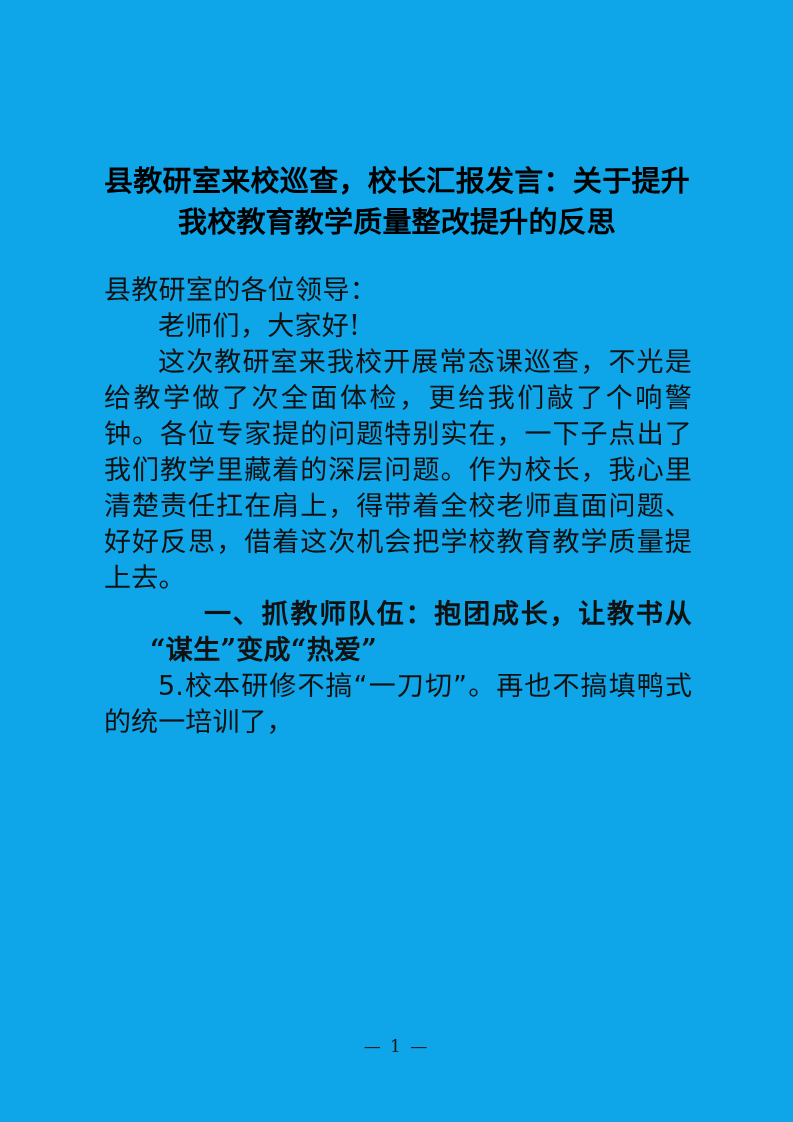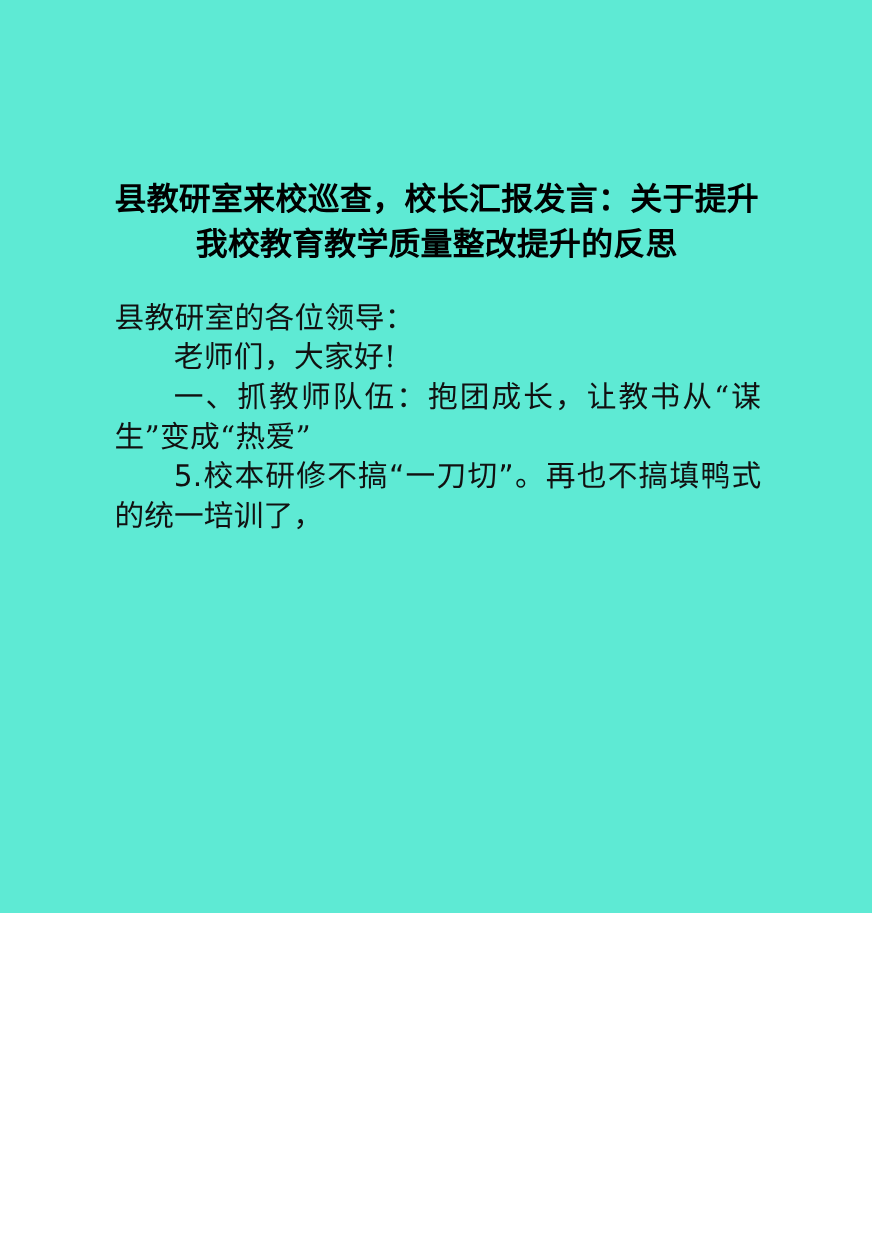--- a/index.html
+++ b/index.html
@@ -5,23 +5,23 @@
 <style>
   html, body {
     margin: 0;
     padding: 0;
     background: #ffffff;
   }
 
   .page {
     position: relative;
     width: 793px;
-    height: 830px;
+    height: 1122px;
     margin: 0 auto;
-    background: #5eead4;
+    background: #0ea5e9;
     overflow: hidden;
     box-sizing: border-box;
     -webkit-font-smoothing: antialiased;
   }
 
   
   .doc-title {
     position: absolute;
     left: 104px;
     top: 142px;
@@ -59,21 +59,22 @@
 
   .para.indent {
     text-indent: 2em;
   }
 
   .para.flush {
     text-indent: 0;
   }
 
   .para.bold {
-    font-weight: 400;
+    font-weight: 700;
+    margin-left: 46px;
   }
 
   .para.songti {
     font-family: "DejaVu Sans", "Liberation Sans", sans-serif;
     letter-spacing: 0.1px;
   }
 
   
   .page-footer {
     position: absolute;
@@ -94,20 +95,21 @@
 <div class="page">
 
   <h1 class="doc-title">县教研室来校巡查，校长汇报发言：关于提升我校教育教学质量整改提升的反思</h1>
 
   <div class="body-area">
 
     <p class="para flush">县教研室的各位领导：</p>
 
     <p class="para indent">老师们，大家好!</p>
 
+    <p class="para indent">这次教研室来我校开展常态课巡查，不光是给教学做了次全面体检，更给我们敲了个响警钟。各位专家提的问题特别实在，一下子点出了我们教学里藏着的深层问题。作为校长，我心里清楚责任扛在肩上，得带着全校老师直面问题、好好反思，借着这次机会把学校教育教学质量提上去。</p>
 
 
     <p class="para indent bold">一、抓教师队伍：抱团成长，让教书从“谋生”变成“热爱”</p>
 
 
     <p class="para indent songti">5.校本研修不搞“一刀切”。再也不搞填鸭式的统一培训了，</p>
 
   </div>
 
   <div class="page-footer">— 1 —</div>

